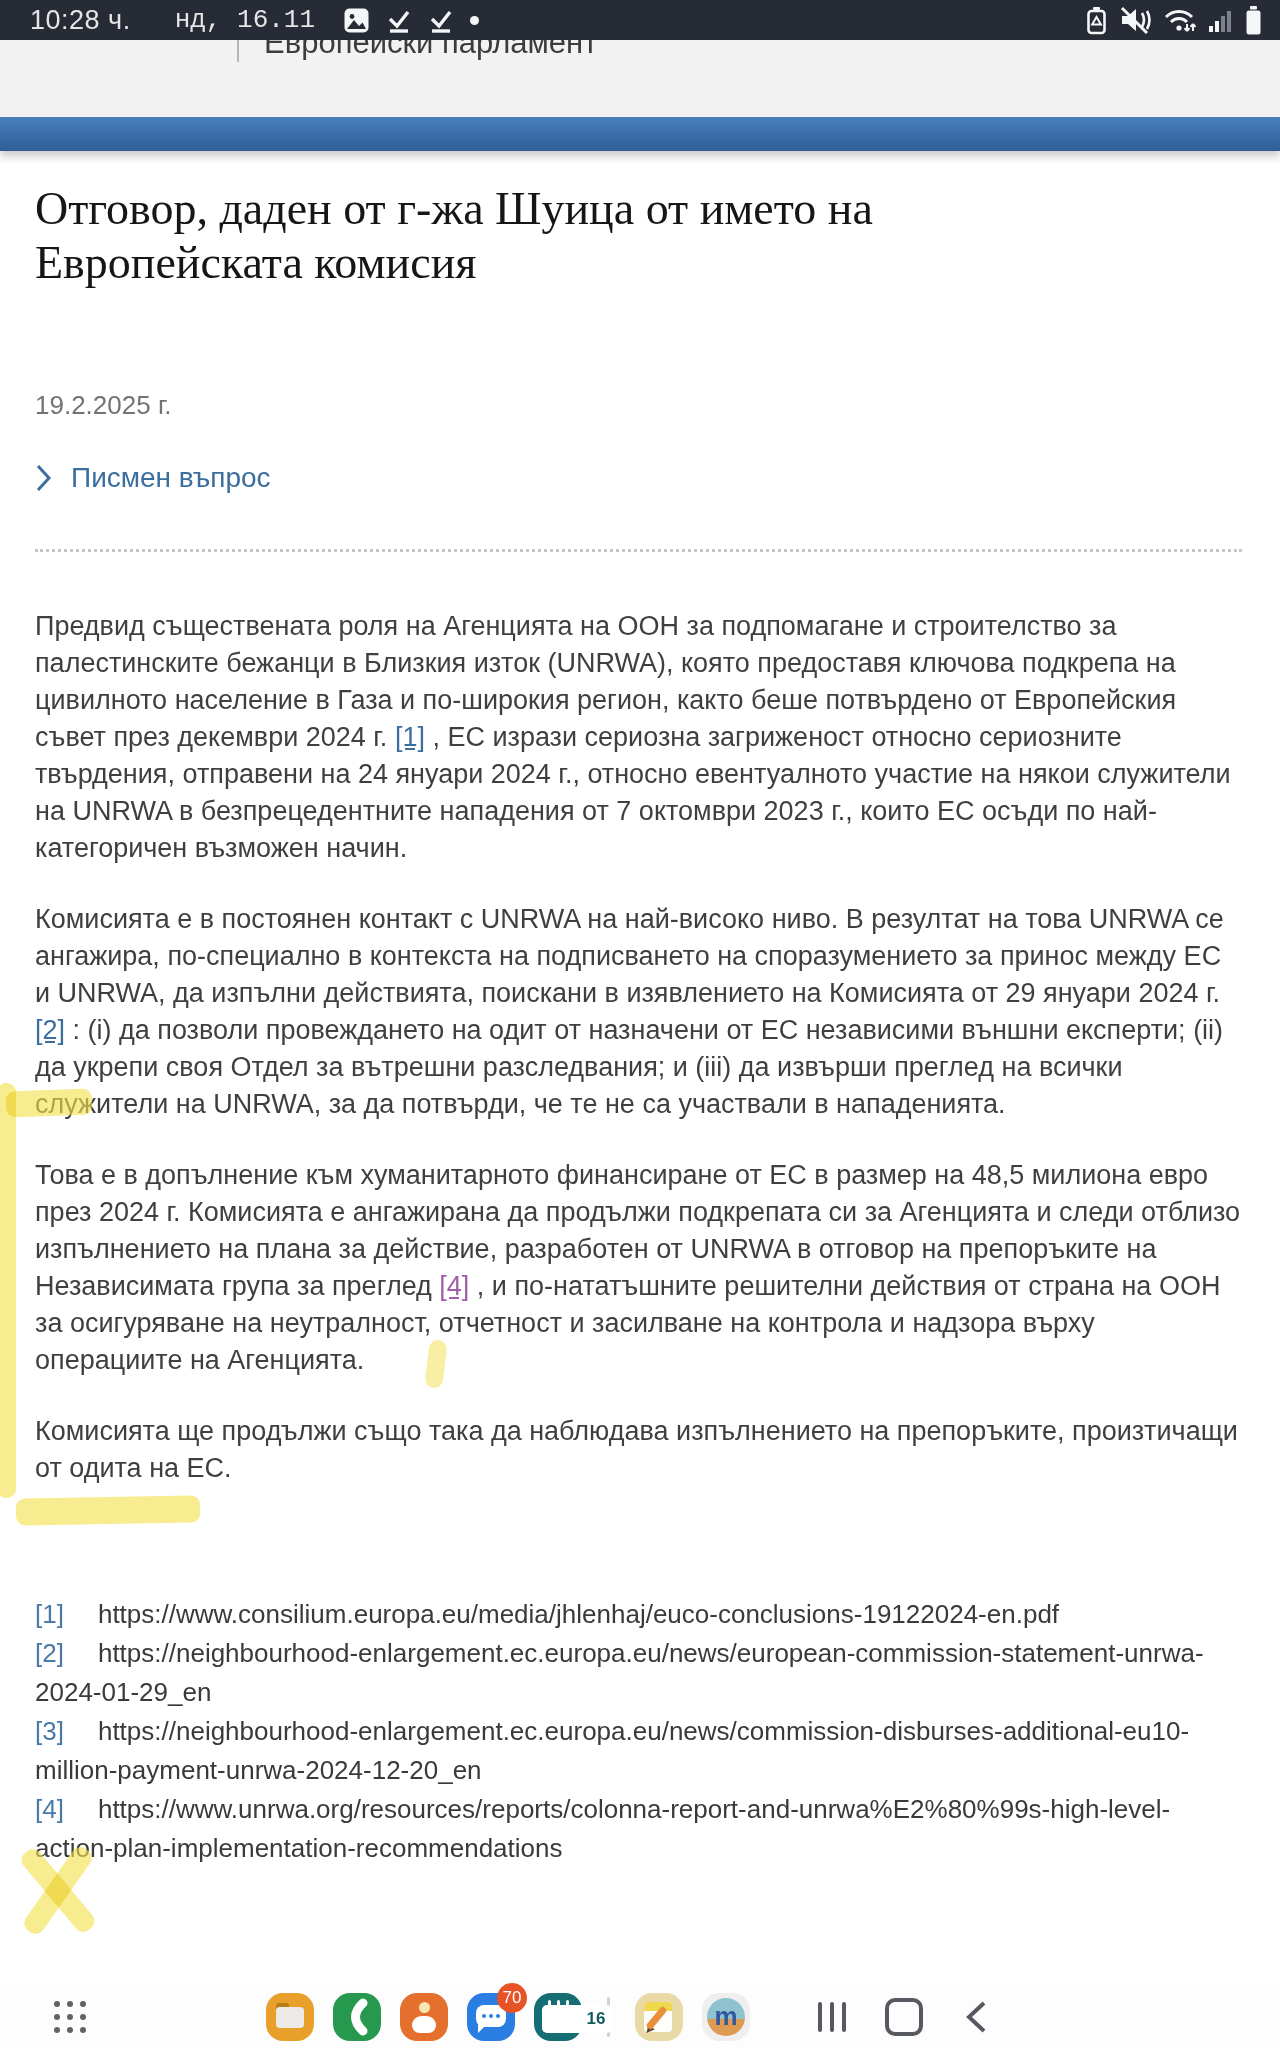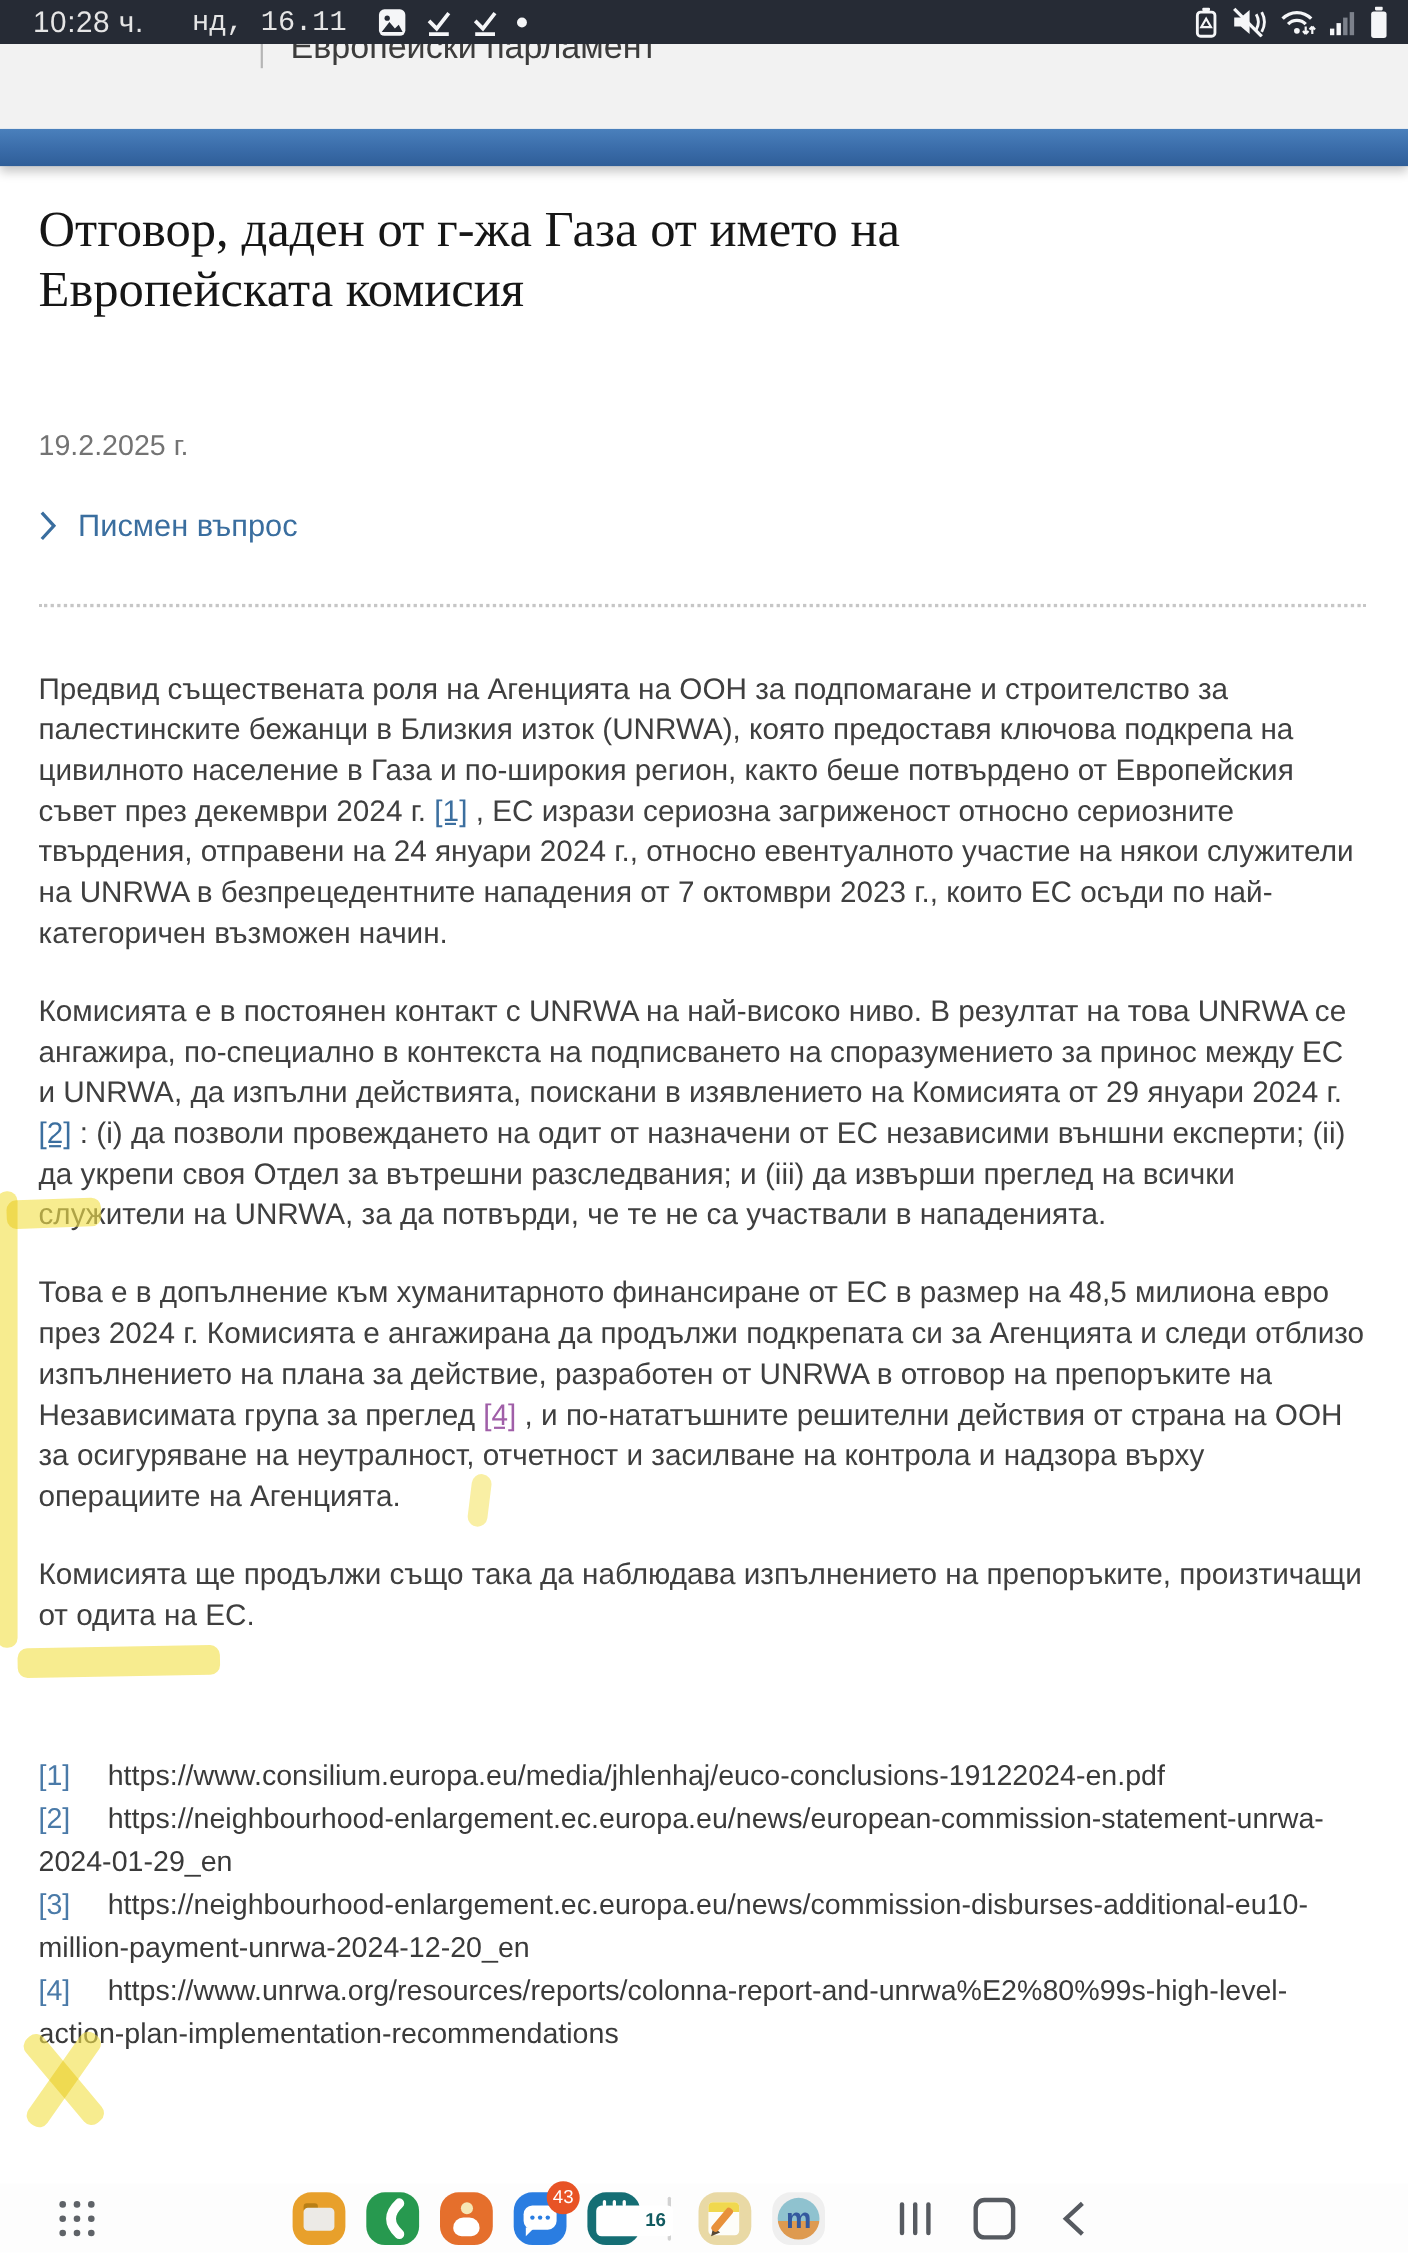--- a/index.html
+++ b/index.html
@@ -187,21 +187,21 @@
 </div>
 
 <div class="site-header">
   <span class="vdiv"></span>
   <a class="site-name" href="#">Европейски парламент</a>
 </div>
 
 <div class="blue-bar"></div>
 
 <div class="page">
-  <h1 class="article-title">Отговор, даден от г-жа Газа от името на Европейската комисия</h1>
+  <h1 class="article-title">Отговор, даден от г-жа Шуица от името на Европейската комисия</h1>
   <div class="article-date">19.2.2025 г.</div>
   <div class="category-row">
     <svg width="17" height="30" viewBox="0 0 17 30">
         <polyline points="3,3 14,15 3,27" fill="none" stroke="#3a6e9f" stroke-width="3"></polyline>
       </svg>
     <a href="#">Писмен въпрос</a>
   </div>
   <div class="dotted-divider"></div>
   <div class="paragraphs">
       <p><span>Предвид съществената роля на Агенцията на ООН за подпомагане и строителство за палестинските бежанци в Близкия изток (UNRWA), която предоставя ключова подкрепа на цивилното население в Газа и по-широкия регион, както беше потвърдено от Европейския съвет през декември 2024 г. </span><a href="#" class="ref">[1]</a><span> , ЕС изрази сериозна загриженост относно сериозните твърдения, отправени на 24 януари 2024 г., относно евентуалното участие на някои служители на UNRWA в безпрецедентните нападения от 7 октомври 2023 г., които ЕС осъди по най-категоричен възможен начин.</span></p>
@@ -252,21 +252,21 @@
       <div class="head"></div>
       <div class="bodyp"></div>
     </div>
     <div class="app app-msg">
       <div class="bubble">
           <i></i>
           <i></i>
           <i></i>
         </div>
       <div class="tail"></div>
-      <div class="badge">43</div>
+      <div class="badge">70</div>
     </div>
     <div class="app app-cal">
       <div class="ring r1"></div>
       <div class="ring r2"></div>
       <div class="ring r3"></div>
       <div class="sheet">16</div>
     </div>
     <div class="tb-divider"></div>
     <div class="app app-notes">
       <div class="note"></div>

